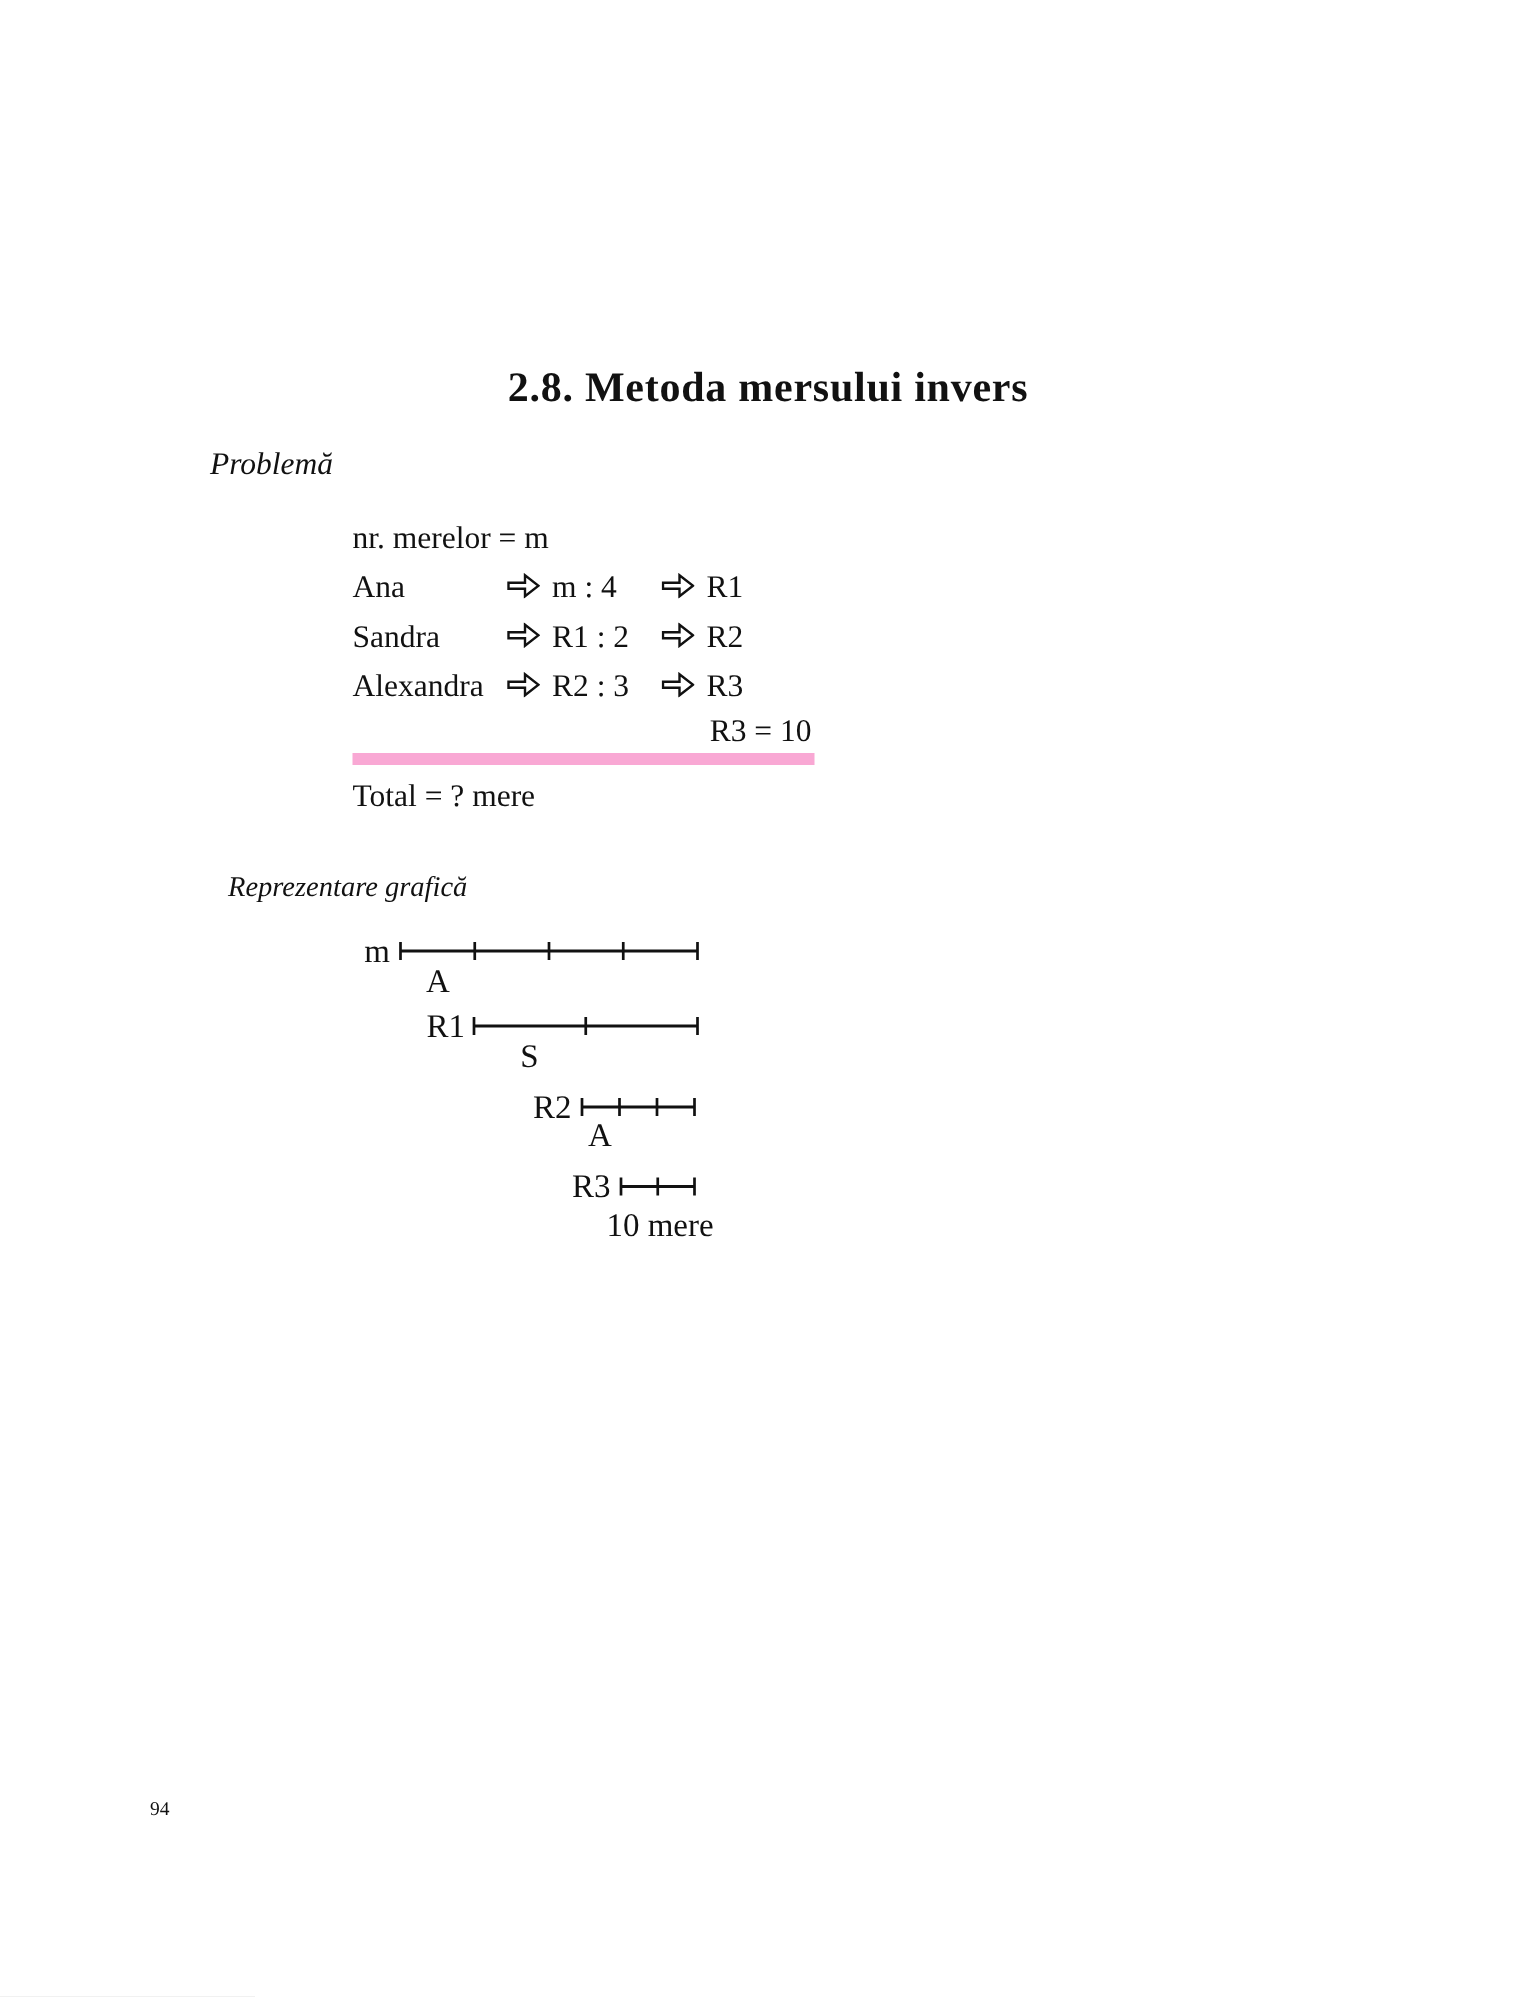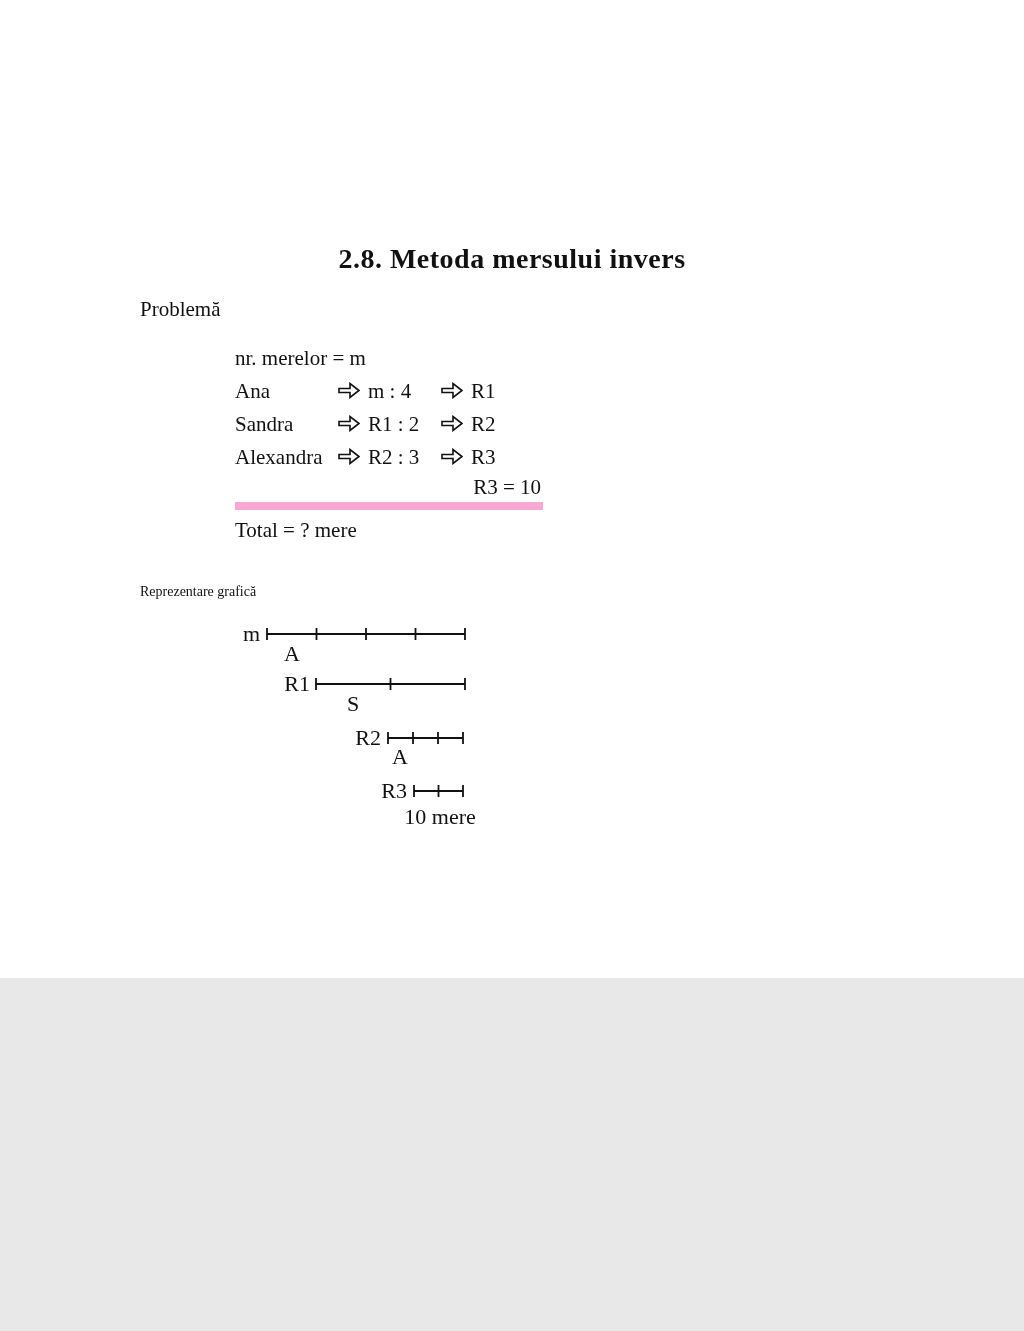--- a/index.html
+++ b/index.html
@@ -1,19 +1,19 @@
 <!DOCTYPE html>
 <html><head>
 <meta charset="utf-8">
 <style>
   html, body { margin: 0; padding: 0; background: #e8e8e8; }
   .page {
     position: relative;
     width: 1024px;
-    height: 978px;
+    height: 1331px;
     margin: 0 auto;
     background: #ffffff;
     color: #111111;
     font-family: "Liberation Serif", serif;
     box-sizing: border-box;
     padding: 244px 104px 0 104px;
     overflow: hidden;
   }
   h1.title {
     margin: 0;
@@ -26,20 +26,21 @@
   p.body-par {
     margin: 0;
     font-size: 20px;
     line-height: 26px;
     text-align: justify;
     text-indent: 36px;
   }
   .intro { margin-top: 58px; }
   .problem-heading {
     margin: 22px 0 0 36px;
+    font-style: italic;
     font-size: 21px;
     line-height: 26px;
   }
   .problem-text { margin-top: 12px; }
   .solution-heading-row {
     margin: 28px 0 0 36px;
     display: flex;
     align-items: center;
     height: 46px;
   }
@@ -70,23 +71,24 @@
     width: 308px;
     line-height: 26px;
     padding-bottom: 2px;
     border-bottom: 8px solid #f9a8d4;
     text-align: right;
     box-sizing: border-box;
     padding-right: 2px;
   }
   .total-row { margin-top: 4px; }
   .graph-heading {
-    margin: 32px 0 0 36px;
-    font-size: 14px;
-    line-height: 26px;
+    margin: 32px 0 0 48px;
+    font-size: 19px;
+    line-height: 26px;
+    font-style: italic;
   }
   .diagram {
     position: relative;
     margin: 8px 0 0 126px;
     width: 310px;
     height: 220px;
   }
   .diagram svg text {
     font-family: "Liberation Serif", serif;
     font-size: 22px;

